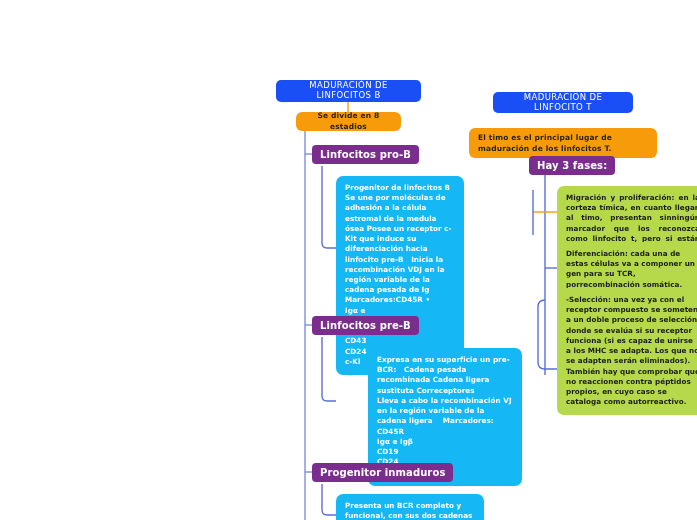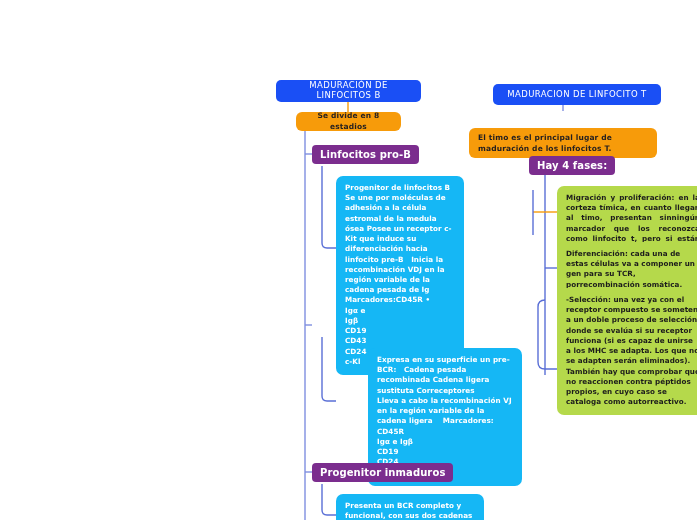--- a/index.html
+++ b/index.html
@@ -153,38 +153,39 @@
   <div class="node purple-node" style="left:312px; top:145px; height:19px;">Linfocitos pro-B</div>
 
   <div class="node cyan-node nowrap-pre" style="left:336px; top:176px; width:128px;">Progenitor de linfocitos B   Se une por moléculas de adhesión a la célula estromal de la medula ósea Posee un receptor c-Kit que induce su diferenciación hacia linfocito pre-B   Inicia la recombinación VDJ en la región variable de la cadena pesada de Ig Marcadores:CD45R •
 Igα e
 Igβ
 CD19
 CD43
 CD24
 c-Kl</div>
 
+  <div class="node purple-node" style="left:312px; top:316px; height:19px;">Linfocitos pre-B</div>
 
   <div class="node cyan-node nowrap-pre" style="left:336px; top:348px; width:154px;margin-left:32px;">Expresa en su superficie un pre-BCR:   Cadena pesada recombinada Cadena ligera sustituta Correceptores
 Lleva a cabo la recombinación VJ en la región variable de la cadena ligera    Marcadores:
 CD45R
 Igα e Igβ
 CD19
 CD24
 CD25</div>
 
   <div class="node purple-node" style="left:312px; top:463px; height:19px;">Progenitor inmaduros</div>
 
   <div class="node cyan-node" style="left:336px; top:494px; width:148px;">Presenta un BCR completo y funcional, con sus dos cadenas recombinadas   Se pone a prueba</div>
 
-  <div class="node root-node" style="left:493px; top:84px; width:168px; height:21px;">MADURACION DE LINFOCITO T</div>
+  <div class="node root-node" style="left:493px; top:92px; width:140px; height:21px;">MADURACION DE LINFOCITO T</div>
 
   <div class="node orange-node" style="left:469px; top:128px; width:188px; height:30px;">El timo es el principal lugar de maduración de los linfocitos T.</div>
 
-  <div class="node purple-node" style="left:529px; top:156px; height:19px;">Hay 4 fases:</div>
+  <div class="node purple-node" style="left:529px; top:156px; height:19px;">Hay 3 fases:</div>
 
   <div class="node green-node justify" style="left:557px; top:186px; width:152px;">Migración y proliferación: en la corteza tímica, en cuanto llegan al timo, presentan sinningún marcador que los reconozca como linfocito t, pero si están comprometidas ya adiferenciarse</div>
 
   <div class="node green-node" style="left:557px; top:242px; width:152px;">Diferenciación: cada una de estas células va a componer un gen para su TCR, porrecombinación somática. Además, va a adquirir o el fenotipo CD4 o el CD8</div>
 
   <div class="node green-node" style="left:557px; top:288px; width:152px;">-Selección: una vez ya con el receptor compuesto se someten a un doble proceso de selección donde se evalúa si su receptor funciona (si es capaz de unirse a los MHC se adapta. Los que no se adapten serán eliminados). También hay que comprobar que no reaccionen contra péptidos propios, en cuyo caso se cataloga como autorreactivo.</div>
 
 </div>
 
 </body></html>

